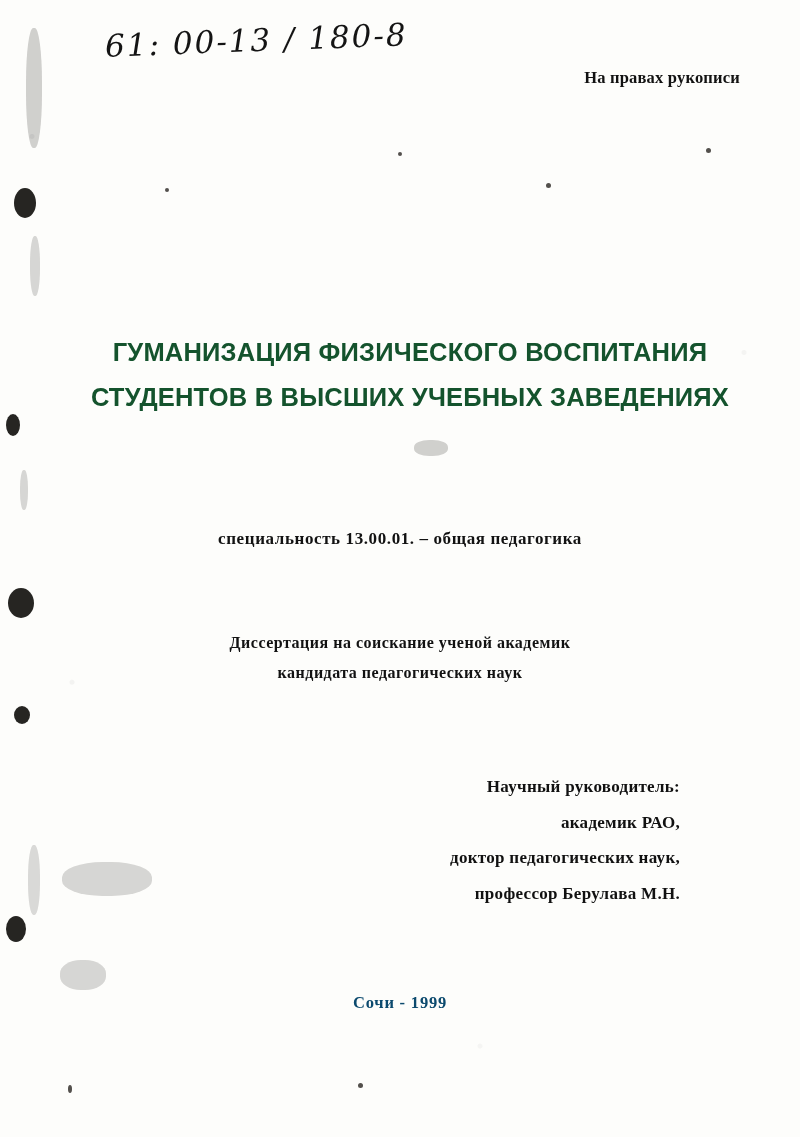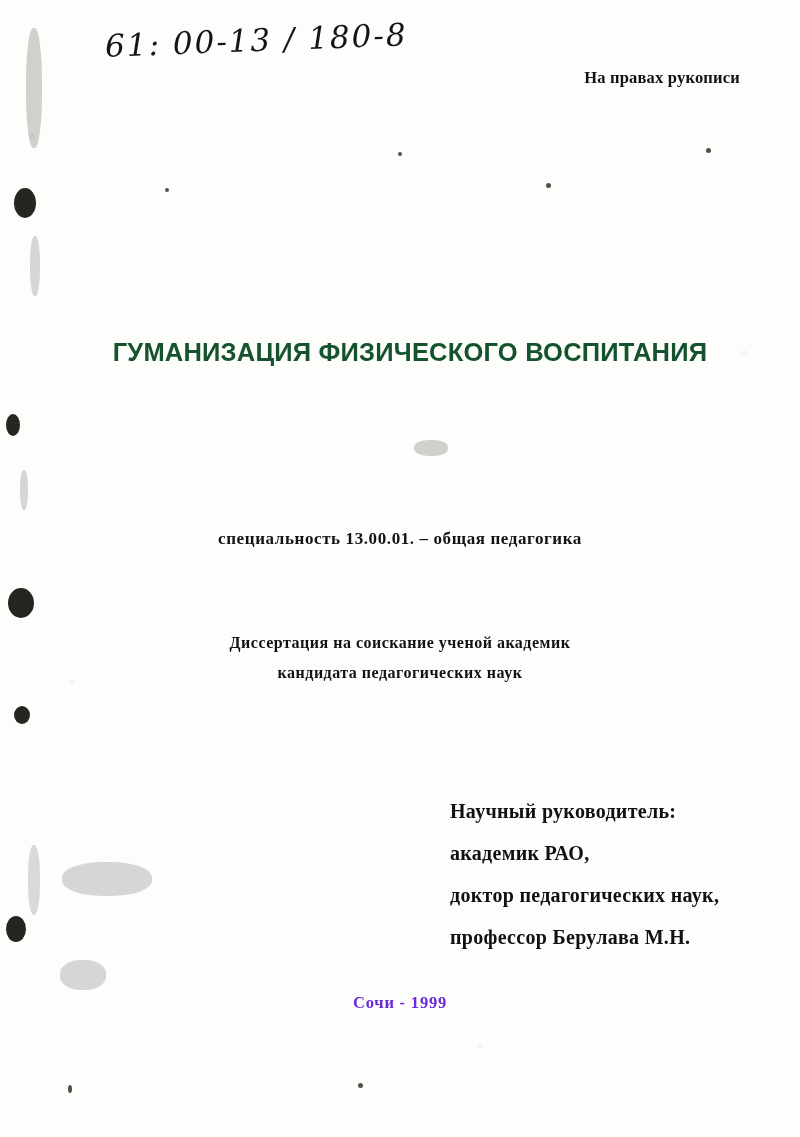--- a/index.html
+++ b/index.html
@@ -129,41 +129,41 @@
     font-size: 16px;
     line-height: 1.9;
     letter-spacing: 0.5px;
     color: #121212;
   }
   .degree .line { display: block; }
 
   .supervisor {
     position: absolute;
     left: 450px;
-    top: 790px;
-    font-family: "Liberation Serif", serif;
-    font-weight: bold;
-    font-size: 20px;
+    top: 769px;
+    font-family: "Liberation Serif", serif;
+    font-weight: bold;
+    font-size: 17px;
     line-height: 2.1;
     letter-spacing: 0.3px;
     color: #111111;
-    text-align: left;
+    text-align: right;
   }
   .supervisor .line { display: block; }
 
   .place-year {
     position: absolute;
     left: 0; right: 0;
     top: 993px;
     text-align: center;
     font-family: "Liberation Serif", serif;
     font-weight: bold;
     font-size: 16.5px;
     letter-spacing: 0.8px;
-    color: #6d28d9;
+    color: #0c4a6e;
   }
 </style>
 </head>
 <body>
 
 <div class="page">
 
   <div class="scan-noise"></div>
 
   <div class="edge-left">
@@ -188,20 +188,21 @@
   <div class="speck" style="left:358px; top:1083px; width:5px; height:5px;"></div>
   <div class="speck" style="left:68px; top:1085px; width:4px; height:8px;"></div>
 
   <div class="handwriting">61: 00-13 / 180-8</div>
 
   <div class="manuscript-note">На правах рукописи</div>
 
 
   <div class="title">
     <span class="line">ГУМАНИЗАЦИЯ ФИЗИЧЕСКОГО ВОСПИТАНИЯ</span>
+    <span class="line">СТУДЕНТОВ В ВЫСШИХ УЧЕБНЫХ ЗАВЕДЕНИЯХ</span>
   </div>
 
   <div class="specialty">специальность 13.00.01. – общая педагогика</div>
 
   <div class="degree">
     <span class="line">Диссертация на соискание ученой академик</span>
     <span class="line">кандидата педагогических наук</span>
   </div>
 
   <div class="supervisor">

